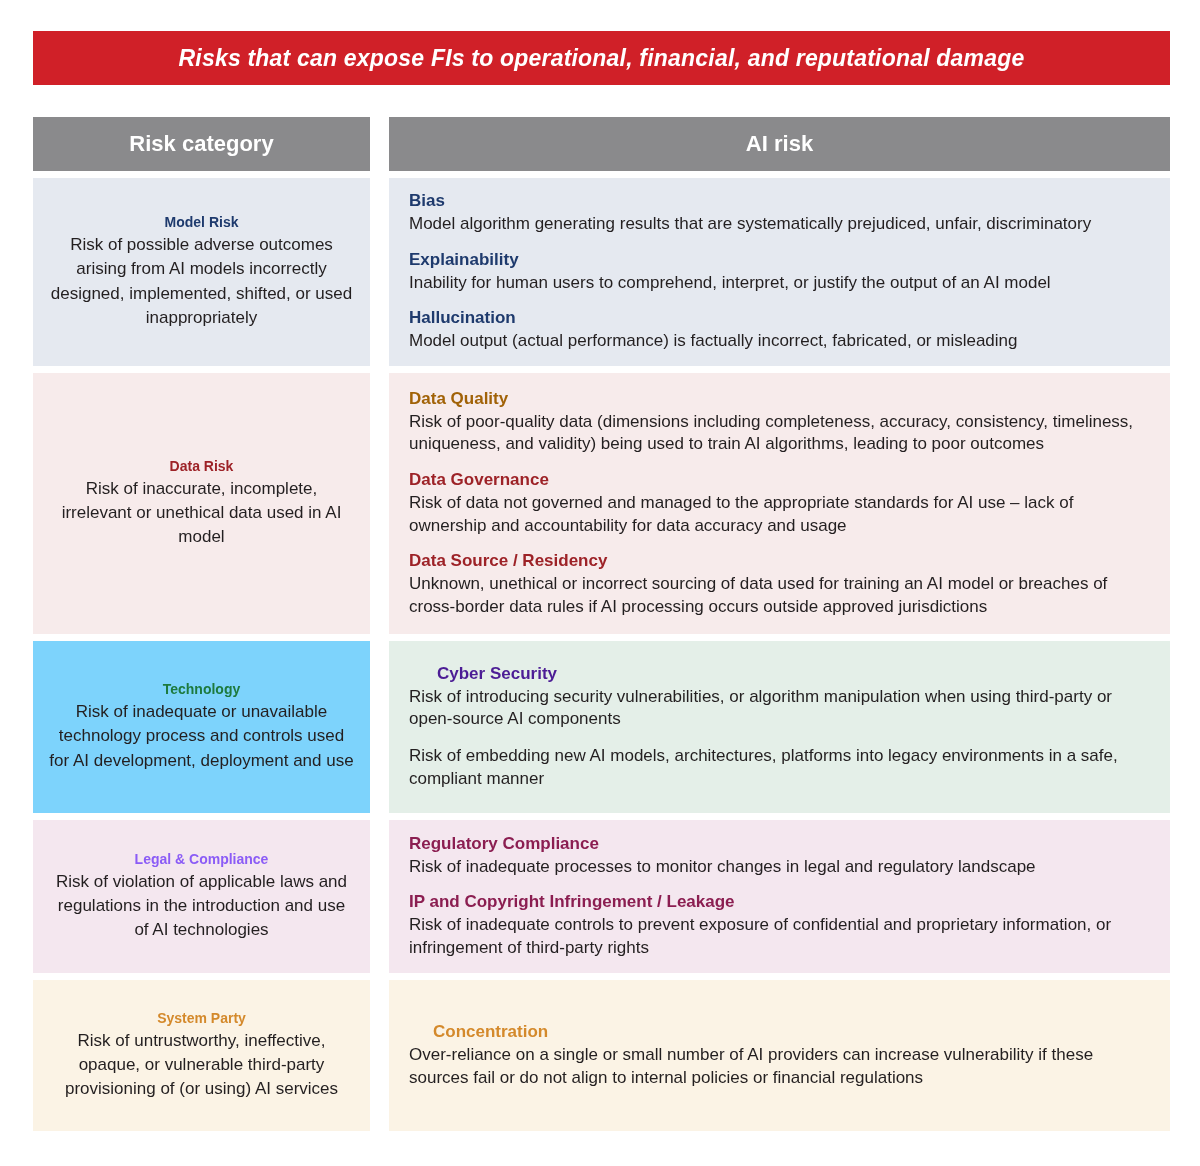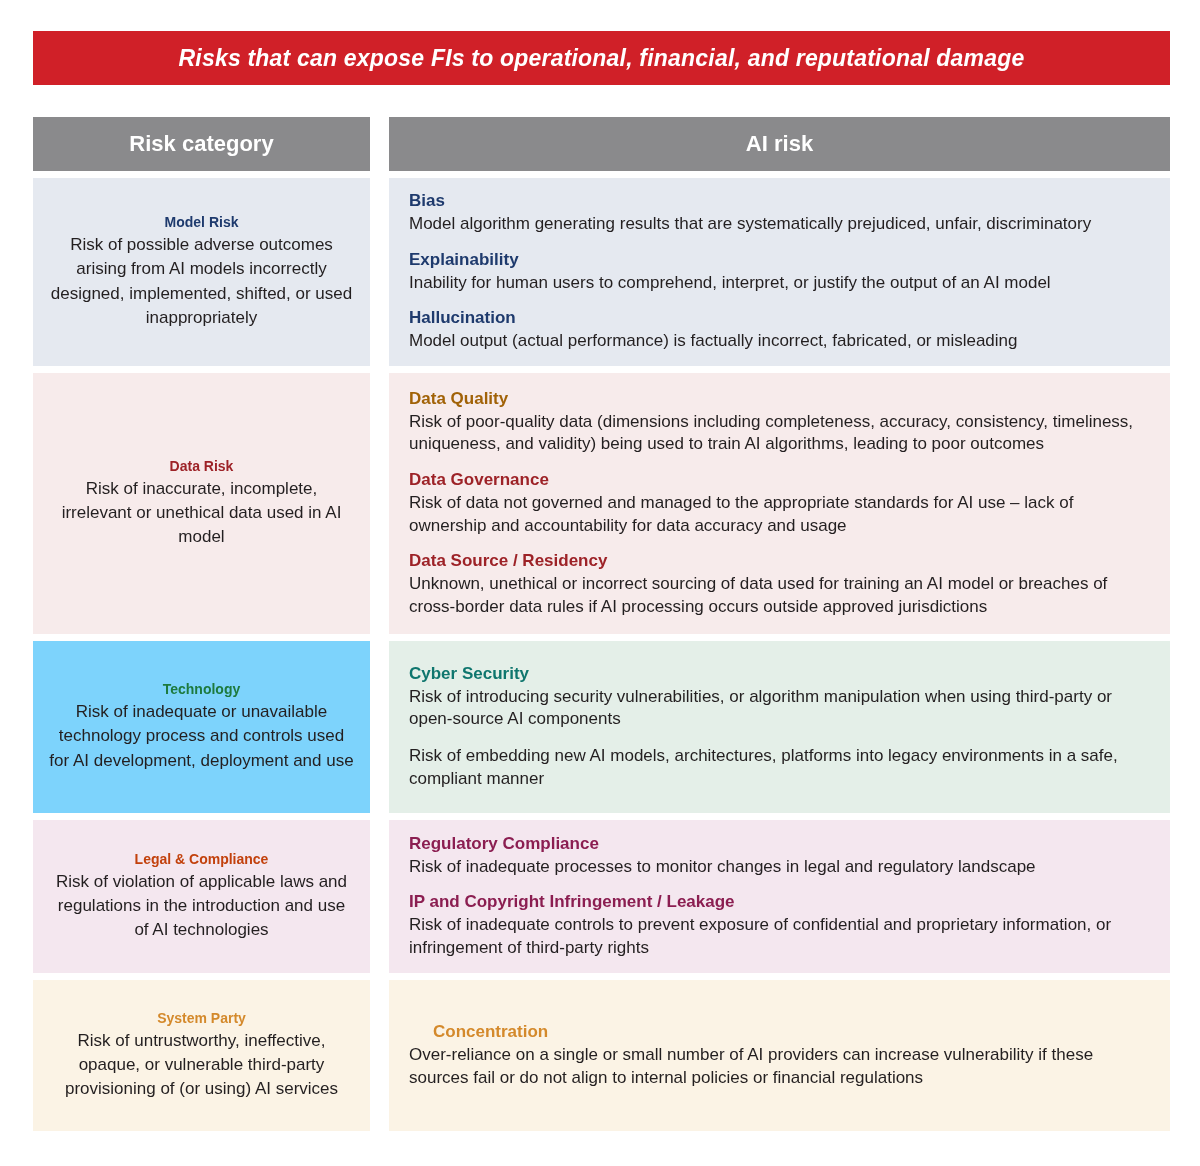--- a/index.html
+++ b/index.html
@@ -133,30 +133,30 @@
         <p class="risk-desc">Unknown, unethical or incorrect sourcing of data used for training an AI model or breaches of cross-border data rules if AI processing occurs outside approved jurisdictions</p>
       </div>
     </section>
 
     <section class="cat-cell" style="background-color: #7dd3fc;">
       <h2 class="cat-title" style="color: rgb(29, 122, 62);">Technology</h2>
       <p class="cat-desc">Risk of inadequate or unavailable technology process and controls used for AI development, deployment and use</p>
     </section>
     <section class="risk-cell" style="background-color: rgb(228, 239, 232);">
       <div class="risk-item">
-        <h3 class="risk-title" style="color: #0f766e;">Cyber Security</h3>
+        <h3 class="risk-title" style="color: #4c1d95; margin-left: 28px;">Cyber Security</h3>
         <p class="risk-desc">Risk of introducing security vulnerabilities, or algorithm manipulation when using third-party or open-source AI components</p>
       </div>
       <div class="risk-item">
         <p class="risk-desc">Risk of embedding new AI models, architectures, platforms into legacy environments in a safe, compliant manner</p>
       </div>
     </section>
 
     <section class="cat-cell" style="background-color: rgb(244, 231, 239);">
-      <h2 class="cat-title" style="color: #c2410c;">Legal &amp; Compliance</h2>
+      <h2 class="cat-title" style="color: #8b5cf6;">Legal &amp; Compliance</h2>
       <p class="cat-desc">Risk of violation of applicable laws and regulations in the introduction and use of AI technologies</p>
     </section>
     <section class="risk-cell" style="background-color: rgb(244, 231, 239);">
       <div class="risk-item">
         <h3 class="risk-title" style="color: rgb(139, 30, 81);">Regulatory Compliance</h3>
         <p class="risk-desc">Risk of inadequate processes to monitor changes in legal and regulatory landscape</p>
       </div>
       <div class="risk-item">
         <h3 class="risk-title" style="color: rgb(139, 30, 81);">IP and Copyright Infringement / Leakage</h3>
         <p class="risk-desc">Risk of inadequate controls to prevent exposure of confidential and proprietary information, or infringement of third-party rights</p>

